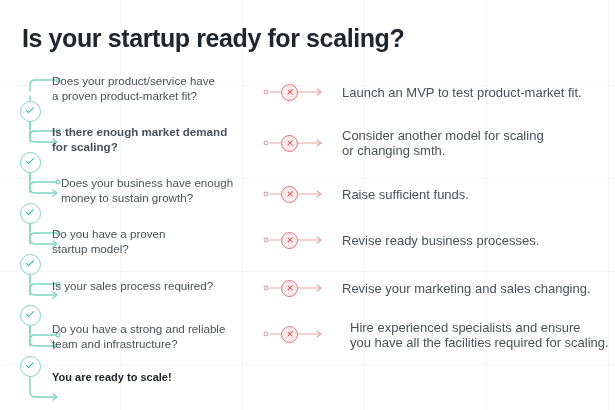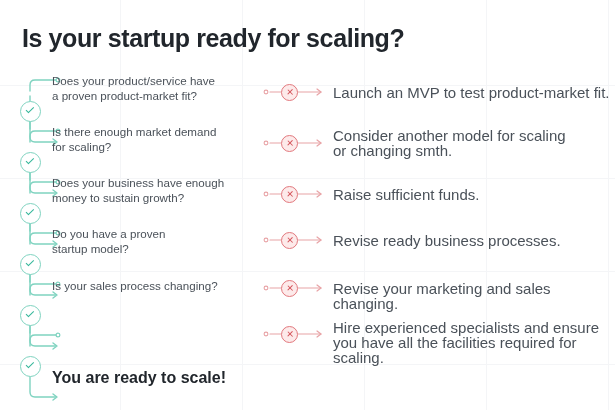--- a/index.html
+++ b/index.html
@@ -55,29 +55,29 @@
   .question {
     position: absolute;
     left: 52px;
     font-size: 11.6px;
     line-height: 15px;
     color: #4a5159;
     white-space: pre-line;
   }
   .question.final {
     font-weight: bold;
-    font-size: 16px;
+    font-size: 11px;
     color: #21262c;
   }
 
   
   .outcome {
     position: absolute;
-    left: 333px;
-    font-size: 15px;
+    left: 342px;
+    font-size: 13px;
     line-height: 15px;
     color: #4a5159;
     white-space: pre-line;
   }
 
   
   .fail-marker {
     position: absolute;
     width: 17px;
     height: 17px;
@@ -229,31 +229,33 @@
 
   <div class="fail-marker" style="left:281px; top:83.5px;"></div>
   <div class="fail-marker" style="left:281px; top:134.5px;"></div>
   <div class="fail-marker" style="left:281px; top:185.5px;"></div>
   <div class="fail-marker" style="left:281px; top:231.5px;"></div>
   <div class="fail-marker" style="left:281px; top:279.5px;"></div>
   <div class="fail-marker" style="left:281px; top:325.5px;"></div>
 
   <div class="question" style="top:73px;">Does your product/service have
 a proven product-market fit?</div>
-  <div class="question" style="top:124px;">Is there enough market demand
+  <div class="question" style="top:124px;font-weight:bold;">Is there enough market demand
 for scaling?</div>
-  <div class="question" style="top:175px;">Does your business have enough
+  <div class="question" style="top:175px;margin-left:9px;">Does your business have enough
 money to sustain growth?</div>
   <div class="question" style="top:226px;">Do you have a proven
 startup model?</div>
-  <div class="question" style="top:278px;">Is your sales process changing?</div>
+  <div class="question" style="top:278px;">Is your sales process required?</div>
+  <div class="question" style="top:321px;">Do you have a strong and reliable
+team and infrastructure?</div>
   <div class="question final" style="top:370px;">You are ready to scale!</div>
 
   <div class="outcome" style="top:85px;">Launch an MVP to test product-market fit.</div>
   <div class="outcome" style="top:128px;">Consider another model for scaling
 or changing smth.</div>
   <div class="outcome" style="top:187px;">Raise sufficient funds.</div>
   <div class="outcome" style="top:233px;">Revise ready business processes.</div>
   <div class="outcome" style="top:281px;">Revise your marketing and sales changing.</div>
-  <div class="outcome" style="top:320px;">Hire experienced specialists and ensure
+  <div class="outcome" style="top:320px;margin-left:8px;">Hire experienced specialists and ensure
 you have all the facilities required for scaling.</div>
 
 </div>
 
 </body></html>

